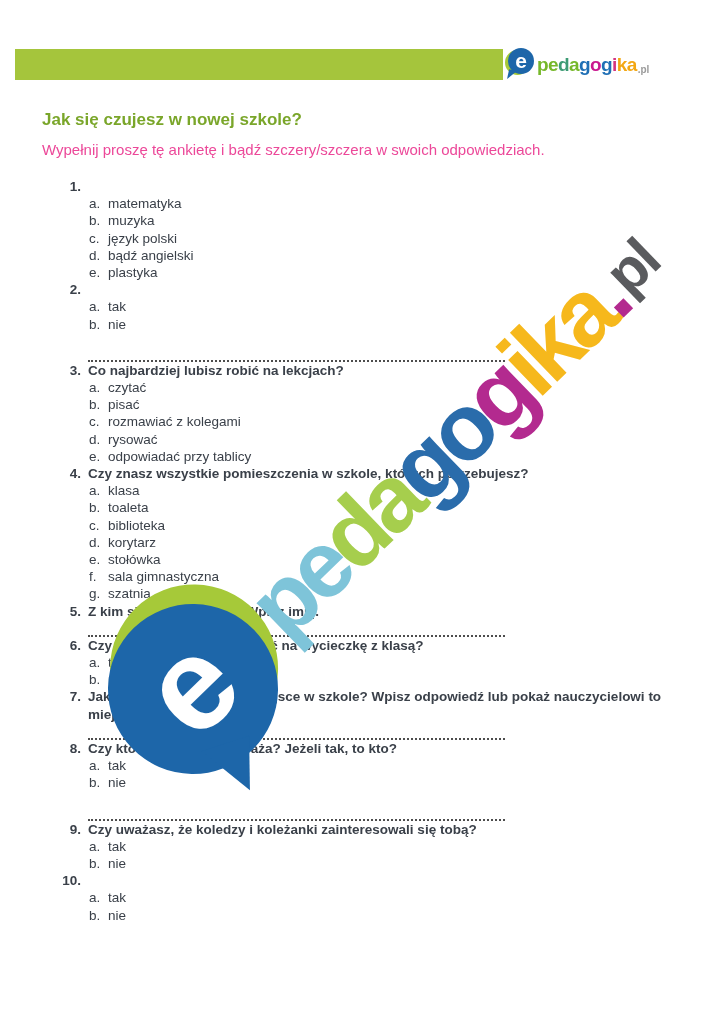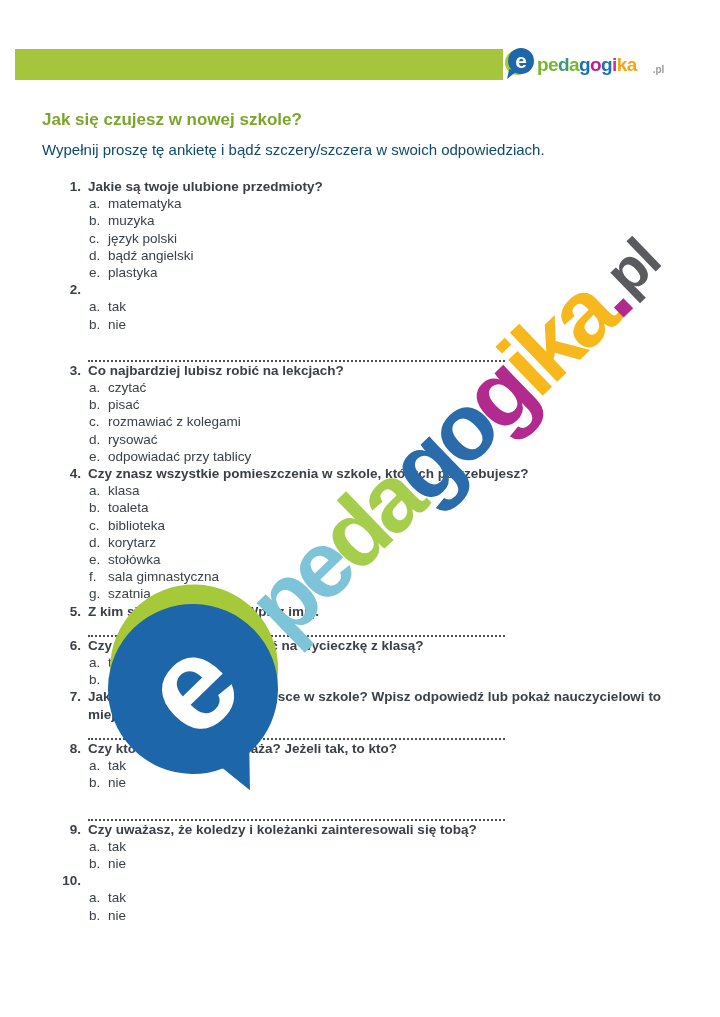--- a/index.html
+++ b/index.html
@@ -26,30 +26,30 @@
   .logo-icon .circle {
     position:absolute; inset:0; border-radius:50%;
     color:#fff; font-weight:700; font-size:21px; line-height:25px; text-align:center;
   }
   .logo-icon .tail {
     position:absolute; left:0px; bottom:-6px; width:0; height:0;
     border-right:8px solid transparent; border-top:10px solid #1d66a9;
     transform:rotate(12deg);
   }
   .logo-text { font-weight:700; font-size:19px; letter-spacing:-0.6px; line-height:26px; white-space:nowrap; }
-  .logo-tld  { font-weight:700; font-size:10px; margin-left:16px; margin-bottom:3px; }
+  .logo-tld  { font-weight:700; font-size:10px; margin-left:1px; margin-bottom:3px; }
 
   
   .doc-title {
     position:absolute; left:42px; top:110px; margin:0;
     font-size:17px; font-weight:700;
   }
   .doc-intro {
     position:absolute; left:42px; top:141px; margin:0;
-    font-size:15px; color:#0c4a6e;
+    font-size:15px; color:#ec4899;
   }
 
   .questions {
     position:absolute; left:62px; top:178px; width:620px;
     margin:0; padding:0; list-style:none;
     font-size:13.5px; line-height:17.2px;
   }
   .qrow { display:flex; font-weight:700; }
   .qnum { width:19px; text-align:right; margin-right:7px; flex:none; }
   .qtext { max-width:590px; }
@@ -99,21 +99,20 @@
   <div class="logo-tld" style="color: rgb(155, 155, 155);">.pl</div>
 </div>
 
 <h1 class="doc-title" style="color: rgb(122, 166, 42);">Jak się czujesz w nowej szkole?</h1>
 <p class="doc-intro">Wypełnij proszę tę ankietę i bądź szczery/szczera w swoich odpowiedziach.</p>
 
 <ol class="questions">
     <li>
       <div class="qrow">
         <span class="qnum">1.</span>
-        <span class="qtext">Jakie są twoje ulubione przedmioty?</span>
       </div>
       <div class="opt">
         <span class="optletter">a.</span>
         <span>matematyka</span>
       </div>
       <div class="opt">
         <span class="optletter">b.</span>
         <span>muzyka</span>
       </div>
       <div class="opt">

